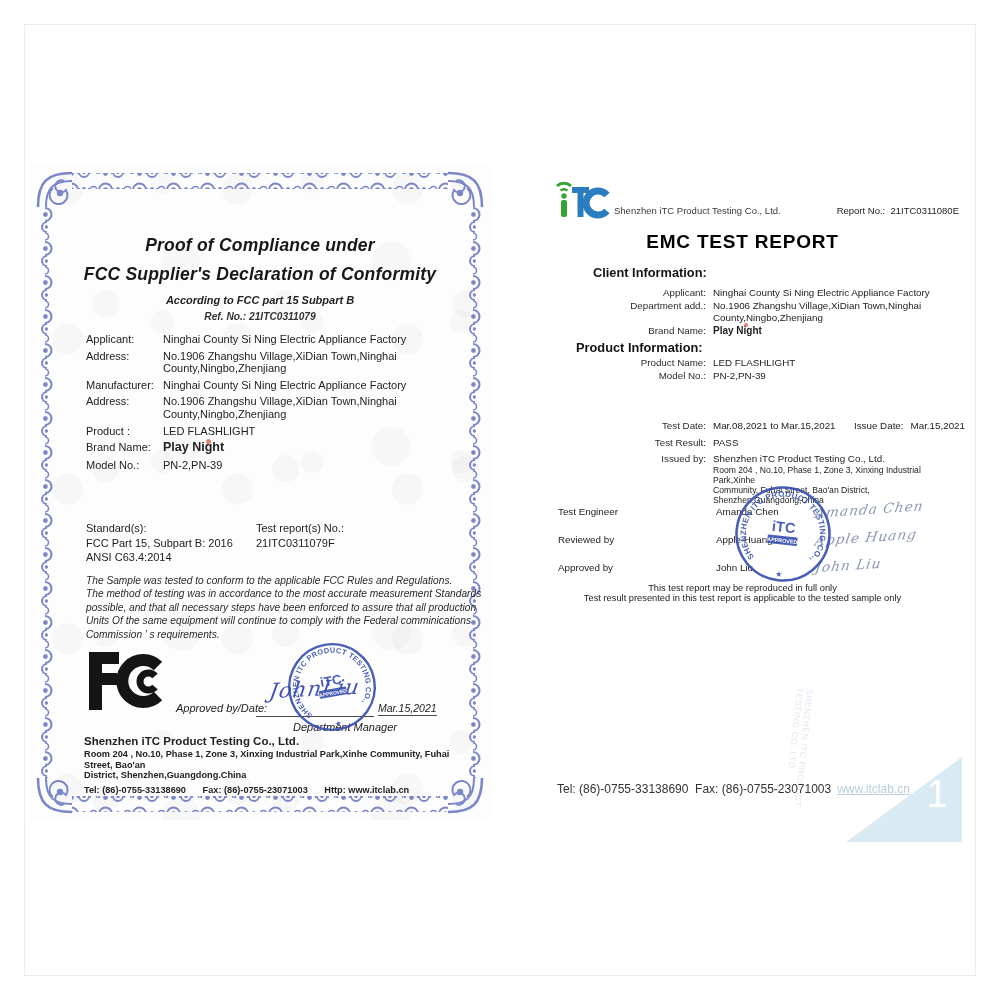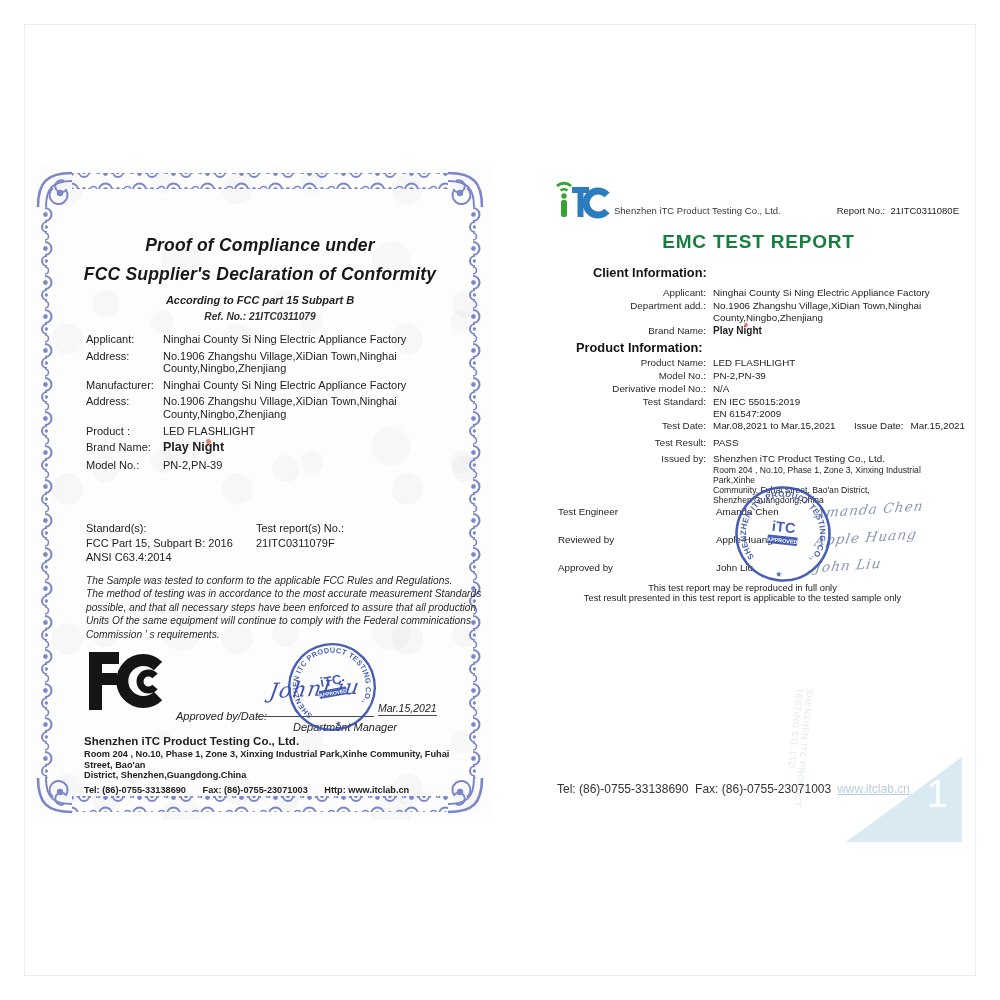--- a/index.html
+++ b/index.html
@@ -33,42 +33,42 @@
   .lvalue{width:258px;color:#222;}
   .brand-value{font-weight:bold;font-size:12.5px;position:relative;display:inline-block;}
   .tm-dot{position:absolute;width:5px;height:5px;border-radius:50%;background:#d44a3a;opacity:.7;left:43px;top:-2px;}
   .tm-dot-sm{position:absolute;width:4px;height:4px;border-radius:50%;background:#d44a3a;opacity:.7;left:31px;top:-2px;}
 
   .statement{position:absolute;left:56px;top:322px;width:390px;font-size:11px;font-style:italic;line-height:14.5px;color:#222;}
   .stdcol{position:absolute;font-size:11px;color:#222;}
   .samplep{position:absolute;left:56px;top:409px;width:400px;font-size:10.2px;font-style:italic;line-height:13.4px;color:#2a2a2a;}
 
   .fcc-logo{position:absolute;left:56px;top:483px;}
-  .approved-label{position:absolute;left:146px;top:537px;font-size:11px;font-style:italic;color:#222;margin-top:8px;}
+  .approved-label{position:absolute;left:146px;top:537px;font-size:11px;font-style:italic;color:#222;}
   .sig-underline{position:absolute;left:226px;top:512px;width:118px;height:39px;border-bottom:1.4px solid #4a4a4a;text-align:center;}
   .sig-main{display:inline-block;font-family:"DejaVu Serif",serif;font-style:italic;font-size:21px;color:#4152b4;letter-spacing:1px;transform:skewX(-12deg) rotate(-3deg);}
   .approved-date{position:absolute;left:348px;top:537px;font-size:10.5px;font-style:italic;border-bottom:1.2px solid #4a4a4a;padding-bottom:1px;color:#222;}
   .dept-title{position:absolute;left:240px;top:556px;width:150px;text-align:center;font-size:11px;font-style:italic;color:#222;}
 
   .lfooter{position:absolute;left:54px;top:570px;width:395px;color:#222;}
   .lfooter .fcompany{font-weight:bold;font-size:11.5px;margin-bottom:2px;}
   .lfooter .faddr{font-weight:bold;font-size:9.2px;line-height:10.6px;}
   .lfooter .fcontact{font-weight:bold;font-size:9.2px;margin-top:4px;}
   .lfooter .fcontact span{margin-right:14px;}
 
   .stamp{position:absolute;opacity:.92;}
   .stamp-left{left:256px;top:476px;transform:rotate(-10deg);}
   .stamp-right{left:213px;top:319px;transform:rotate(6deg);}
 
   
   .page-right{position:absolute;left:520px;top:165px;width:445px;height:690px;background:#fff;}
   .rp{position:absolute;}
   .r-company{left:94px;top:40px;font-size:9.5px;color:#3a3a3a;}
   .r-reportno{right:6px;top:40px;font-size:9.5px;color:#222;}
-  .r-title{left:16px;top:66px;width:445px;text-align:center;font-size:19px;font-weight:bold;letter-spacing:.8px;color:#15803d;}
+  .r-title{left:0;top:66px;width:445px;text-align:center;font-size:19px;font-weight:bold;letter-spacing:.8px;color:#000000;}
   .r-heading{font-size:12.8px;font-weight:bold;color:#141414;}
   .rrow{position:absolute;left:0;width:445px;font-size:9.8px;display:flex;line-height:11.8px;color:#222;}
   .rlabel{flex:0 0 186px;width:186px;text-align:right;padding-right:7px;color:#2b2b2b;}
   .rvalue{width:245px;}
   .bold{font-weight:normal;}
   .issued-addr{font-size:8.6px;line-height:10.2px;}
   .sigrow{position:absolute;font-size:9.8px;color:#222;}
   .sigrole{left:38px;width:110px;}
   .signame{left:196px;width:100px;}
   .sigscript{left:296px;width:140px;}
@@ -256,31 +256,20 @@
   <div class="rp r-heading" style="left:56px;top:175px">Product Information:</div>
 
   <div class="rrow" style="top:192px">
     <span class="rlabel">Product Name:</span>
     <span class="rvalue">LED FLASHLIGHT</span>
   </div>
   <div class="rrow" style="top:205px">
     <span class="rlabel">Model No.:</span>
     <span class="rvalue">PN-2,PN-39</span>
   </div>
-  <div class="rrow" style="top:218px">
-    <span class="rlabel">Derivative model No.:</span>
-    <span class="rvalue">N/A</span>
-  </div>
-  <div class="rrow" style="top:231px">
-    <span class="rlabel">Test Standard:</span>
-    <span class="rvalue">
-      <span>EN IEC 55015:2019</span><br>
-      <span>EN 61547:2009</span>
-    </span>
-  </div>
   <div class="rrow" style="top:255px">
     <span class="rlabel">Test Date:</span>
     <span class="rvalue" style="width:143px">Mar.08,2021 to Mar.15,2021</span>
     <span style="width:52px;text-align:right;padding-right:7px">Issue Date:</span>
     <span>Mar.15,2021</span>
   </div>
   <div class="rrow" style="top:272px">
     <span class="rlabel bold">Test Result:</span>
     <span class="rvalue bold">PASS</span>
   </div>

